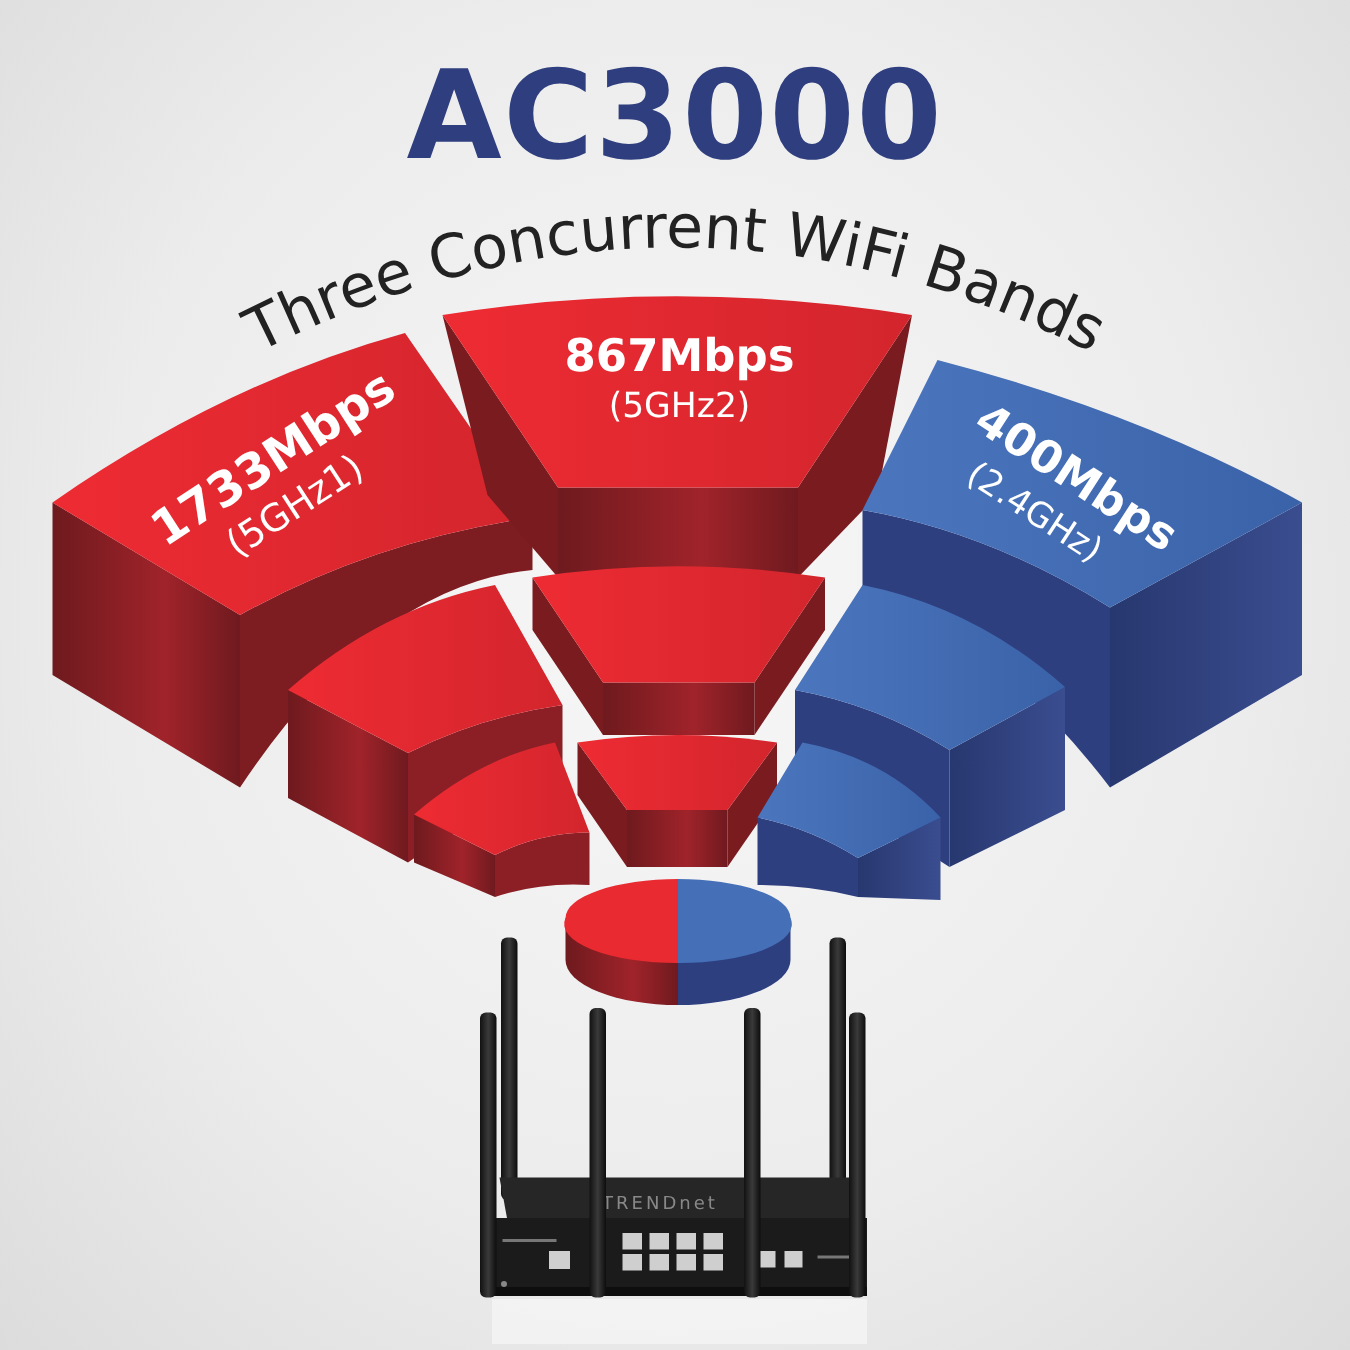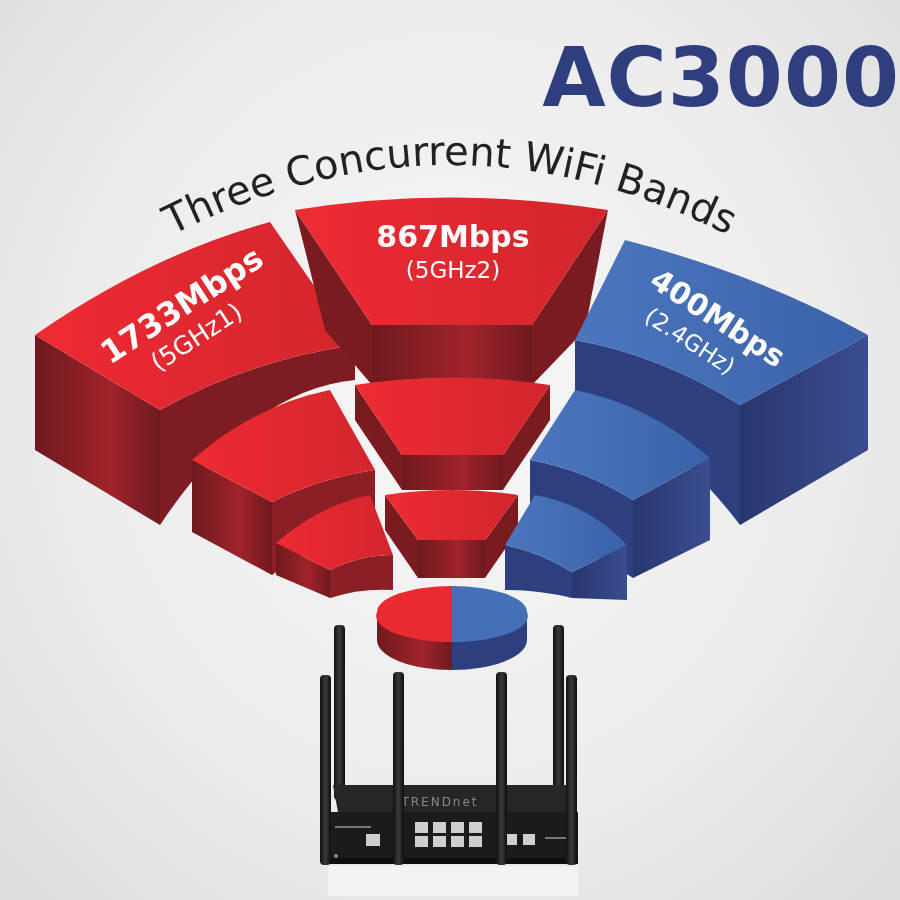--- a/index.html
+++ b/index.html
@@ -4,21 +4,21 @@
 <style>
   html, body { margin: 0; padding: 0; }
   body {
     width: 900px; height: 900px; overflow: hidden;
     background: radial-gradient(ellipse at 50% 45%, #f7f7f7 0%, #ececec 60%, #dcdcdc 100%);
     font-family: "DejaVu Sans", sans-serif;
     position: relative;
   }
   #stage { position: absolute; left: 0; top: 0; width: 900px; height: 900px; }
   .title {
-    position: absolute; left: 0; top: 30px; width: 900px; text-align: right;
+    position: absolute; left: 0; top: 30px; width: 900px; text-align: center;
     font-family: "DejaVu Sans", sans-serif; font-weight: bold;
     font-size: 82px; letter-spacing: 1px; color: #2e3e7e;
   }
   .speed-text { font-family: "DejaVu Sans", sans-serif; font-weight: bold; fill: #ffffff; }
   .band-text { font-family: "DejaVu Sans", sans-serif; fill: #ffffff; }
   .arc-text { font-family: "DejaVu Sans", sans-serif; fill: #222222; font-size: 40px; }
 </style>
 </head>
 <body>
 

